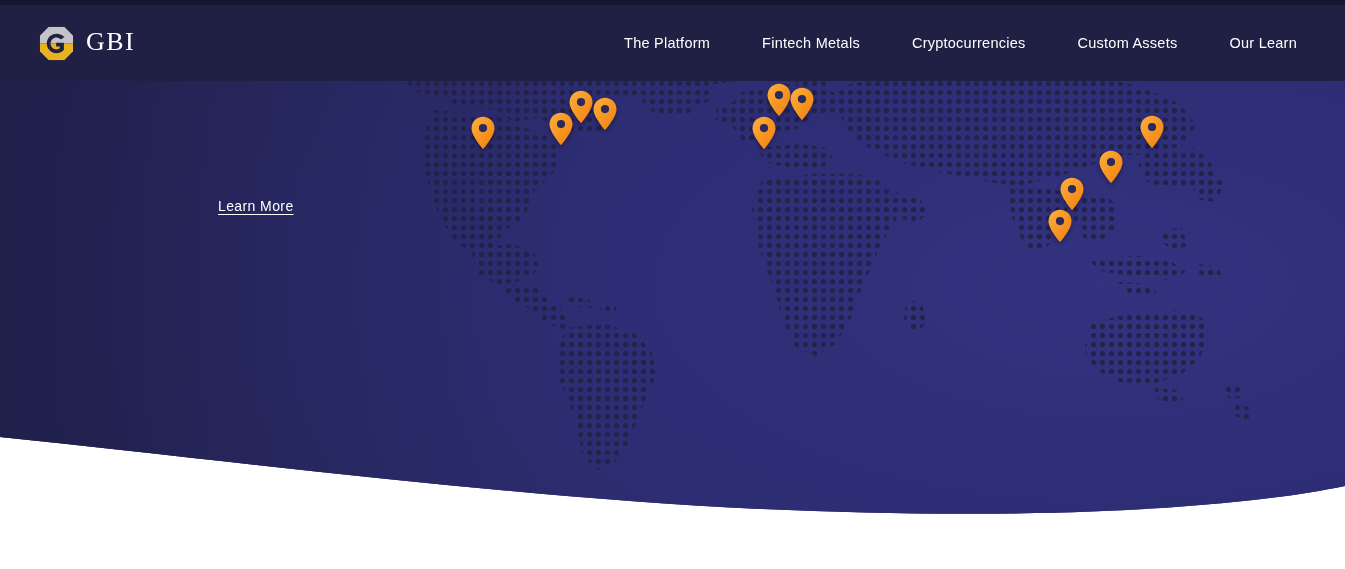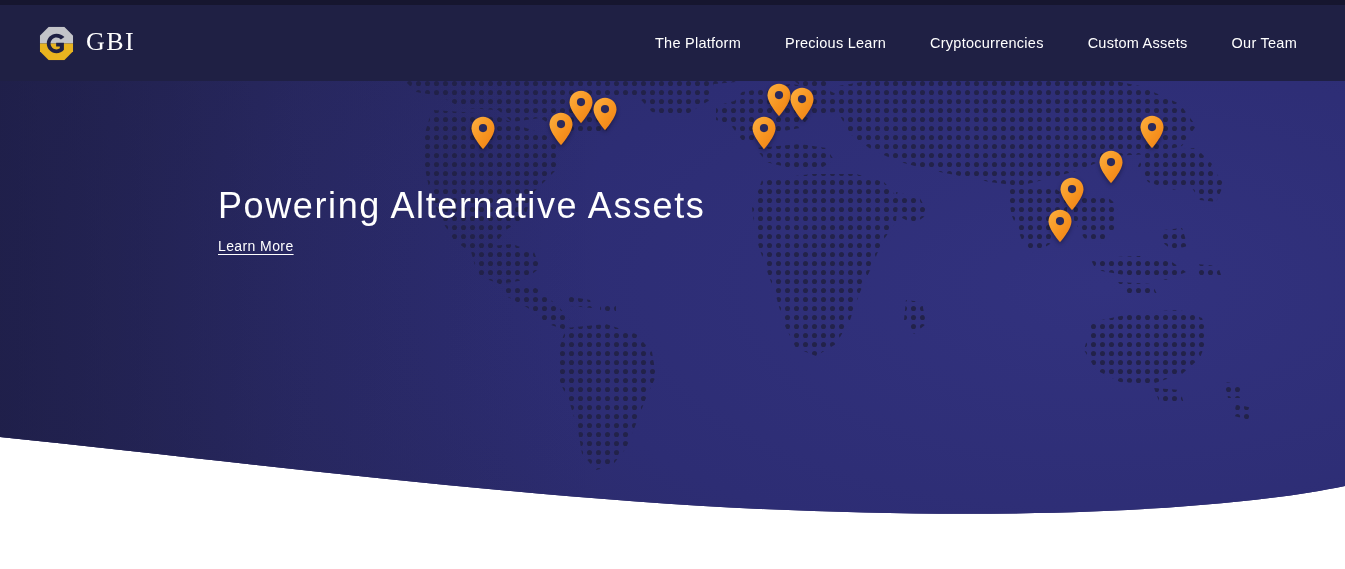--- a/index.html
+++ b/index.html
@@ -82,21 +82,21 @@
     letter-spacing:1.5px;
     line-height:1;
     padding-bottom:2px;
   }
 
   #nav {
     margin-left:auto;
     margin-right:26px;
     display:flex;
     align-items:center;
-    gap:0;
+    gap:8px;
   }
   .nav-item {
     color:#ffffff;
     font-size:14.5px;
     letter-spacing:.25px;
     text-decoration:none;
     padding:0 22px;
     white-space:nowrap;
     cursor:pointer;
   }
@@ -265,24 +265,24 @@
         <g clip-path="url(#octclip)" mask="url(#gcut)">
           <rect x="0" y="0" width="40" height="20" fill="#c3c4c9"></rect>
           <rect x="0" y="20" width="40" height="20" fill="#e8b31f"></rect>
         </g>
       </svg>
       <span id="brand-text">GBI</span>
     </a>
 
     <nav id="nav">
       <a class="nav-item" href="#">The Platform</a>
-      <a class="nav-item" href="#">Precious Learn</a>
+      <a class="nav-item" href="#">Fintech Metals</a>
       <a class="nav-item" href="#">Cryptocurrencies</a>
       <a class="nav-item" href="#">Custom Assets</a>
-      <a class="nav-item" href="#">Our Team</a>
+      <a class="nav-item" href="#">Our Learn</a>
     </nav>
   </div>
 
   <div id="pins">
       <div class="pin" style="left: 470px; top: 116px;">
         <svg viewBox="0 0 26 34" aria-hidden="true">
           <defs>
             <linearGradient id="pg" x1="0" y1="0" x2="1" y2="1">
               <stop offset="0%" stop-color="#fcb040"></stop>
               <stop offset="55%" stop-color="#f79420"></stop>
@@ -419,17 +419,16 @@
               <stop offset="100%" stop-color="#ef7f15"></stop>
             </linearGradient>
           </defs>
           <path d="M13,0.8 C6.6,0.8 1.5,5.9 1.5,12.3 C1.5,20.4 13,33.2 13,33.2 C13,33.2 24.5,20.4 24.5,12.3 C24.5,5.9 19.4,0.8 13,0.8 Z" fill="url(#pg)"></path>
           <circle cx="13" cy="12.1" r="4.1" fill="#2a2a5c"></circle>
         </svg>
       </div>
     </div>
 
   <div id="hero-content">
-    <h1 id="headline">Powering Alternative Assets</h1>
     <a id="learn-more" href="#">Learn More</a>
   </div>
 
 </div>
 
 </body></html>

